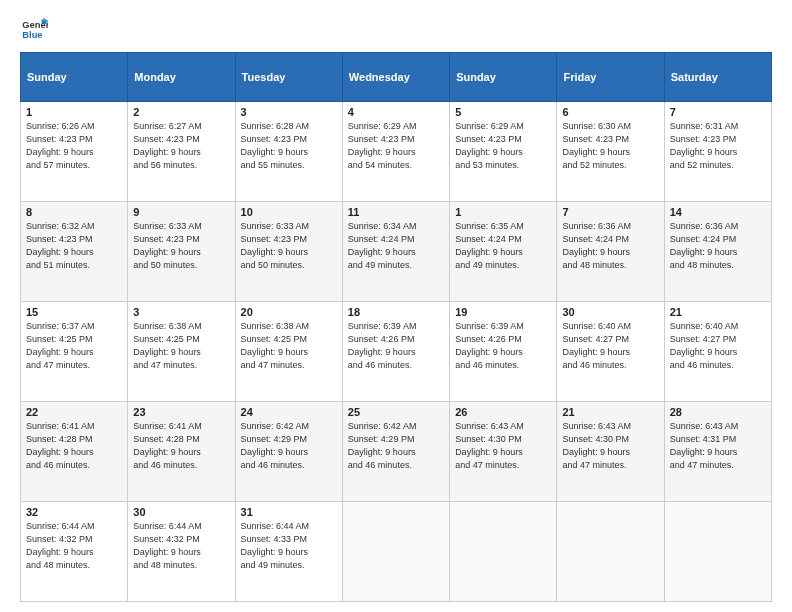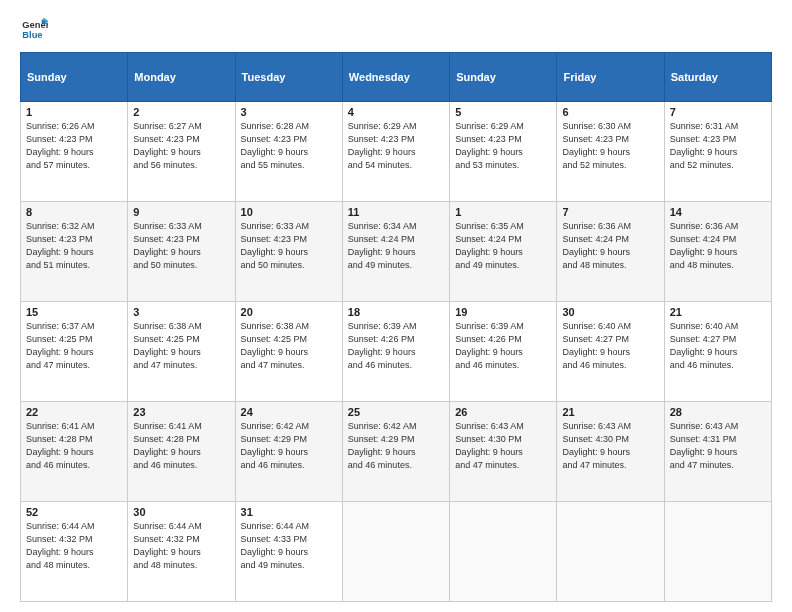--- a/index.html
+++ b/index.html
@@ -239,21 +239,21 @@
         <div class="day-num">21</div>
         <div class="day-info">Sunrise: 6:43 AM<br>Sunset: 4:30 PM<br>Daylight: 9 hours<br>and 47 minutes.</div>
       </td>
           <td>
         <div class="day-num">28</div>
         <div class="day-info">Sunrise: 6:43 AM<br>Sunset: 4:31 PM<br>Daylight: 9 hours<br>and 47 minutes.</div>
       </td>
         </tr>
         <tr>
           <td>
-        <div class="day-num">52</div>
+        <div class="day-num">32</div>
         <div class="day-info">Sunrise: 6:44 AM<br>Sunset: 4:32 PM<br>Daylight: 9 hours<br>and 48 minutes.</div>
       </td>
           <td>
         <div class="day-num">30</div>
         <div class="day-info">Sunrise: 6:44 AM<br>Sunset: 4:32 PM<br>Daylight: 9 hours<br>and 48 minutes.</div>
       </td>
           <td>
         <div class="day-num">31</div>
         <div class="day-info">Sunrise: 6:44 AM<br>Sunset: 4:33 PM<br>Daylight: 9 hours<br>and 49 minutes.</div>
       </td>

